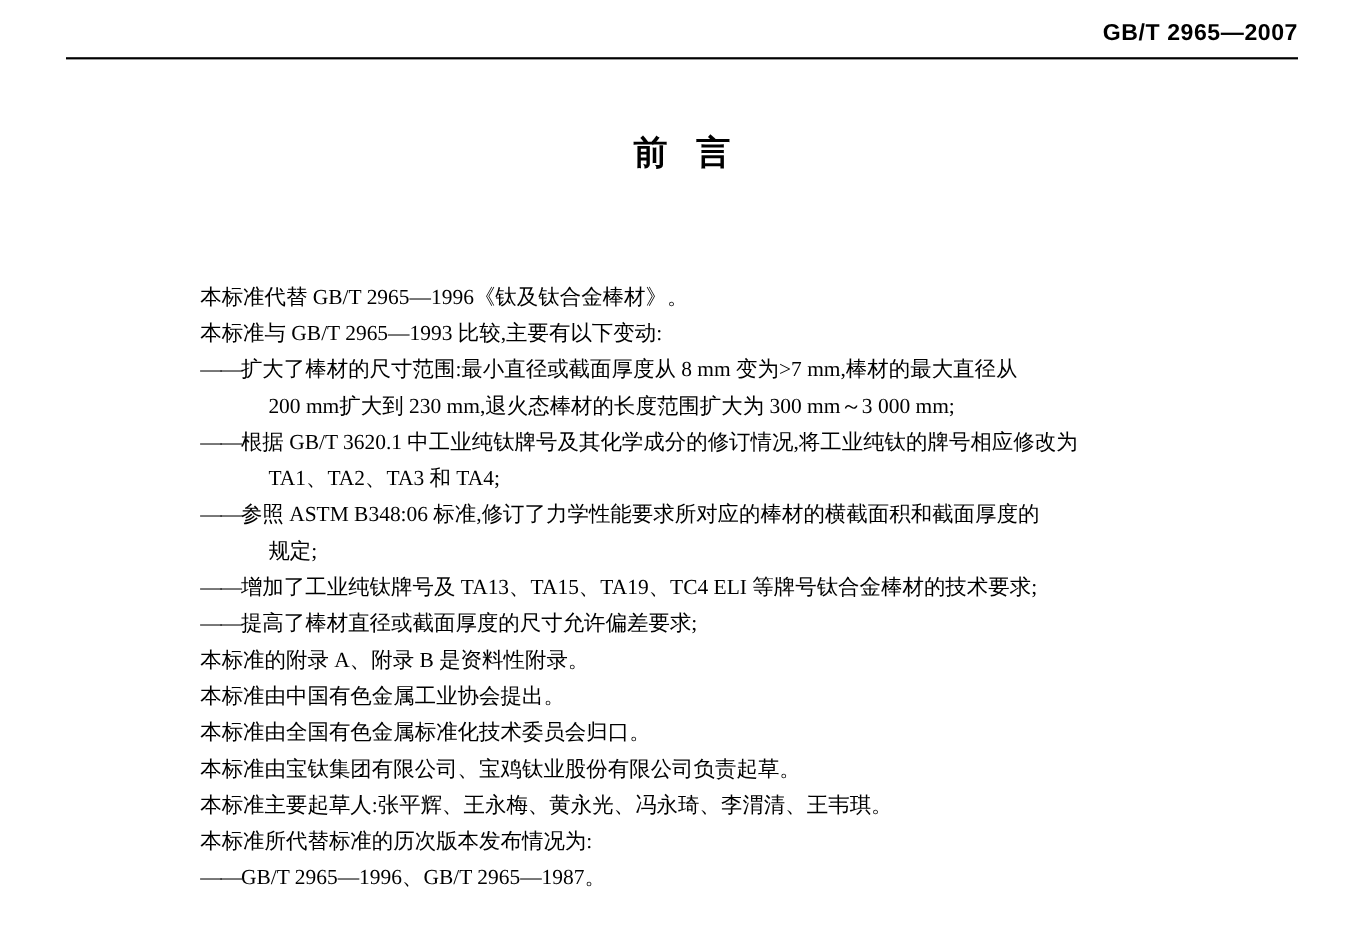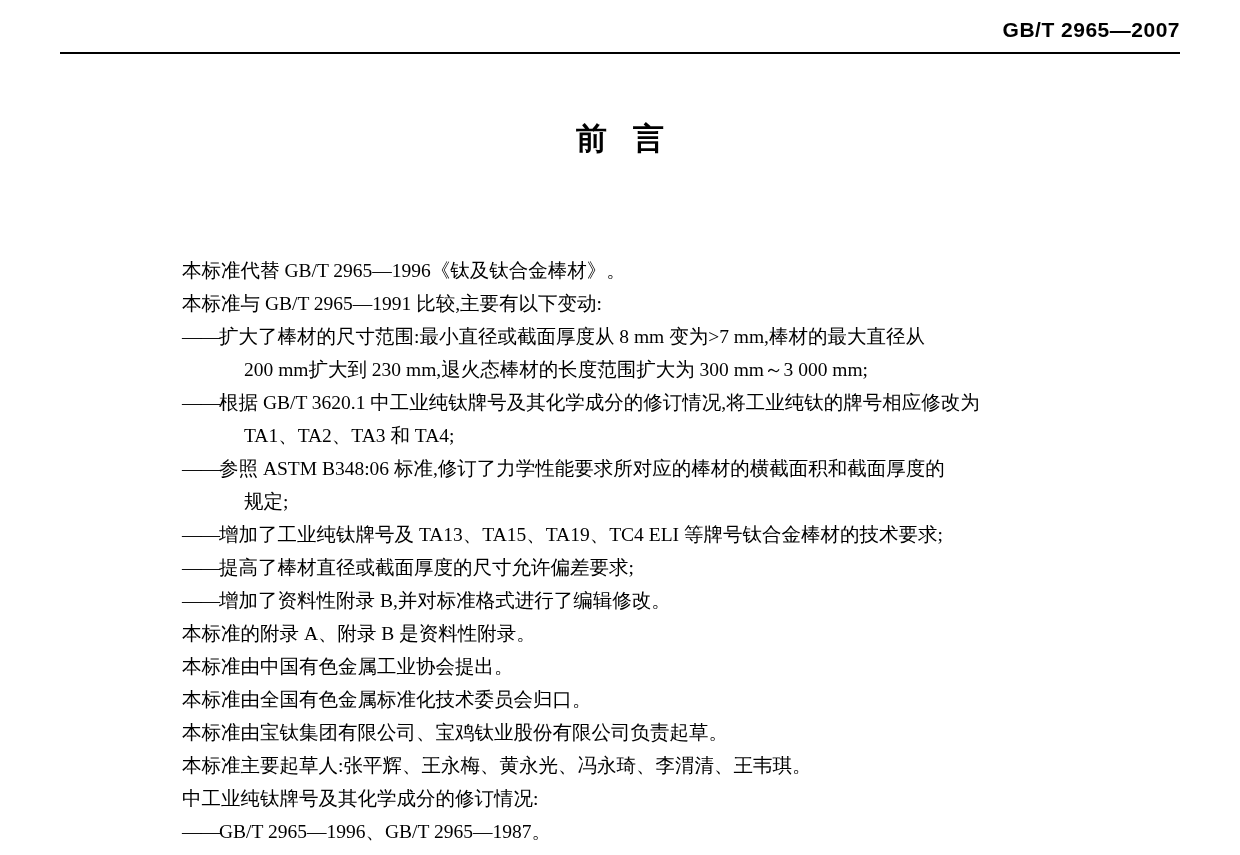--- a/index.html
+++ b/index.html
@@ -91,32 +91,31 @@
 
   <div class="header">
     <span class="std-no">GB/T 2965—2007</span>
   </div>
   <div class="header-rule"></div>
 
   <div class="doc-title">前言</div>
 
   <div class="body-block">
       <p class="para">本标准代替 GB/T 2965—1996《钛及钛合金棒材》。</p>
-      <p class="para">本标准与 GB/T 2965—1991 比较,主要有以下变动:</p>
+      <p class="para">本标准与 GB/T 2965—1993 比较,主要有以下变动:</p>
       <p class="para dash"><span class="dash-lead">——</span><span>扩大了棒材的尺寸范围:最小直径或截面厚度从 8 mm 变为&gt;7 mm,棒材的最大直径从</span></p>
       <p class="para sub">200 mm扩大到 230 mm,退火态棒材的长度范围扩大为 300 mm～3 000 mm;</p>
       <p class="para dash"><span class="dash-lead">——</span><span>根据 GB/T 3620.1 中工业纯钛牌号及其化学成分的修订情况,将工业纯钛的牌号相应修改为</span></p>
       <p class="para sub">TA1、TA2、TA3 和 TA4;</p>
       <p class="para dash"><span class="dash-lead">——</span><span>参照 ASTM B348:06 标准,修订了力学性能要求所对应的棒材的横截面积和截面厚度的</span></p>
       <p class="para sub">规定;</p>
       <p class="para dash"><span class="dash-lead">——</span><span>增加了工业纯钛牌号及 TA13、TA15、TA19、TC4 ELI 等牌号钛合金棒材的技术要求;</span></p>
       <p class="para dash"><span class="dash-lead">——</span><span>提高了棒材直径或截面厚度的尺寸允许偏差要求;</span></p>
-      <p class="para dash"><span class="dash-lead">——</span><span>增加了资料性附录 B,并对标准格式进行了编辑修改。</span></p>
       <p class="para">本标准的附录 A、附录 B 是资料性附录。</p>
       <p class="para">本标准由中国有色金属工业协会提出。</p>
       <p class="para">本标准由全国有色金属标准化技术委员会归口。</p>
       <p class="para">本标准由宝钛集团有限公司、宝鸡钛业股份有限公司负责起草。</p>
       <p class="para">本标准主要起草人:张平辉、王永梅、黄永光、冯永琦、李渭清、王韦琪。</p>
-      <p class="para">中工业纯钛牌号及其化学成分的修订情况:</p>
+      <p class="para">本标准所代替标准的历次版本发布情况为:</p>
       <p class="para dash"><span class="dash-lead">——</span><span>GB/T 2965—1996、GB/T 2965—1987。</span></p>
     </div>
 
 </div>
 
 </body></html>

